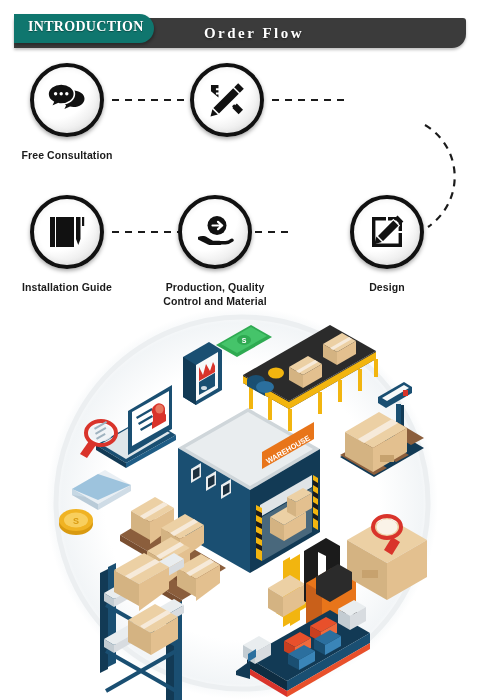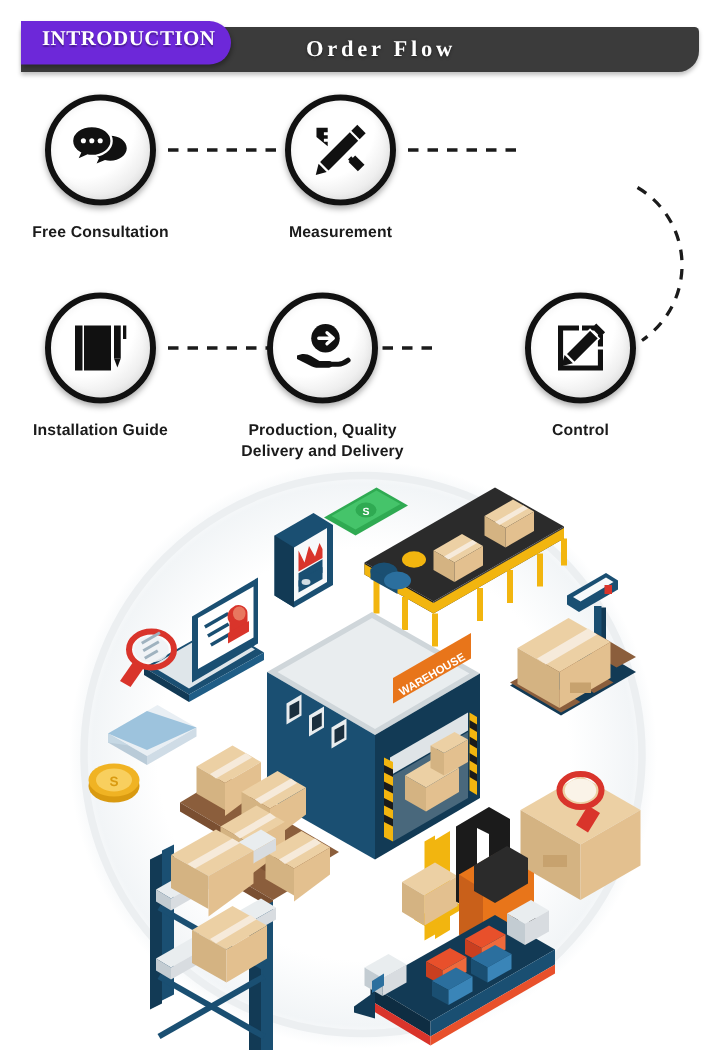--- a/index.html
+++ b/index.html
@@ -17,21 +17,21 @@
   }
   .hdr-dark{
     position:absolute; left:0; top:0; width:452px; height:30px;
     background:#3b3b3b;
     border-top-right-radius:3px;
     border-bottom-right-radius:14px;
     box-shadow:0 2px 3px rgba(0,0,0,.25);
   }
   .hdr-tag{
     position:absolute; left:0; top:-4px; width:140px; height:29px;
-    background:#6d28d9;
+    background:#0f766e;
     border-top-right-radius:18px;
     border-bottom-right-radius:18px;
     box-shadow:1px 2px 3px rgba(0,0,0,.3);
   }
   .hdr-tag span{
     position:absolute; left:14px; top:5px;
     color:#ffffff;
     font-family:"Liberation Serif", serif;
     font-weight:bold; font-size:14px; letter-spacing:.3px;
     text-shadow:0 1px 1px rgba(0,0,0,.35);
@@ -126,21 +126,20 @@
             <path d="M25.2 7.2l5.6 5.6L11 32.6l-5.6-5.6z"></path>
             <path d="M4.4 28.2l5.4 5.4-7.3 2z"></path>
             <path d="M3.5 6.4l4.4-4.4 5.3 5.3-2.2 2.2-1.8-1.8-1.4 1.4 1.8 1.8-1.6 1.6-1.8-1.8-1.4 1.4 1.8 1.8-2.2 2.2z" transform="rotate(-45 8 9)"></path>
             <path d="M28.8 22.6l6.2 6.2-4.4 4.4-6.2-6.2z" transform="rotate(0 30 27)"></path>
             <rect x="24.5" y="24.2" width="4" height="3" transform="rotate(45 26.5 25.7)"></rect>
             <rect x="28.6" y="28.3" width="4" height="3" transform="rotate(45 30.6 29.8)"></rect>
           </g>
         </svg>
       </span>
     </div>
-    <div class="lbl">Measurement</div>
   </div>
 
 
   <div class="node" id="node-installation">
     <div class="circ">
       <span>
         <svg width="38" height="36" viewBox="0 0 38 36">
           <rect x="2" y="3" width="5" height="30" fill="#111"></rect>
           <rect x="8" y="3" width="18" height="30" fill="#111"></rect>
           <rect x="28" y="3" width="4.5" height="22" fill="#111"></rect>
@@ -158,38 +157,38 @@
         <svg width="38" height="34" viewBox="0 0 38 34">
           <circle cx="21" cy="10.5" r="9.5" fill="#111"></circle>
           <path d="M16.5 10.5h8.5M22 6.8l4.2 3.7-4.2 3.7" stroke="#fff" stroke-width="2.2" fill="none" stroke-linecap="round" stroke-linejoin="round"></path>
           <path d="M2 22c3.5-1.6 6.8-1.3 9.4.4l5.6 3.3h6.4c1.4 0 2.4 1 2.4 2.2 0 1.2-1 2.2-2.4 2.2h-8.6c-1 0-1.9-.2-2.8-.7L2 24.4z" fill="#111"></path>
           <path d="M23 27.8h6.5c2.4 0 4.4-1 6.5-2.6" stroke="#111" stroke-width="3.4" fill="none" stroke-linecap="round"></path>
         </svg>
       </span>
     </div>
     <div class="lbl">
       <span>Production, Quality</span><br>
-      <span>Delivery and Delivery</span>
+      <span>Control and Material</span>
     </div>
   </div>
 
   <div class="node" id="node-design">
     <div class="circ">
       <span>
         <svg width="38" height="38" viewBox="0 0 38 38">
           <path d="M4 4h14v3.4H7.4v23.2h23.2V20H34v14H4z" fill="#111"></path>
           <path d="M34 4h-14v3.4h10.6V20H34z" fill="#111" opacity="0"></path>
           <path d="M20 4h8v3.4h-8zM30.6 10v8H34v-8z" fill="#111"></path>
           <path d="M29.5 2.6l5.9 5.9-3.1 3.1-5.9-5.9z" fill="#111"></path>
           <path d="M25.4 6.7l5.9 5.9L15 28.9l-5.9-5.9z" fill="#111" stroke="#fff" stroke-width="1.2"></path>
           <path d="M8.4 23.6l5.5 5.5-7.6 2.1z" fill="#111"></path>
         </svg>
       </span>
     </div>
-    <div class="lbl">Control</div>
+    <div class="lbl">Design</div>
   </div>
 
 </div>
 
 <div id="illustration">
 <svg width="479" height="395" viewBox="0 0 479 395">
   <defs>
     <radialGradient id="haloG" cx="50%" cy="50%" r="50%">
       <stop offset="70%" stop-color="#ffffff"></stop>
       <stop offset="92%" stop-color="#f2f5f7"></stop>

